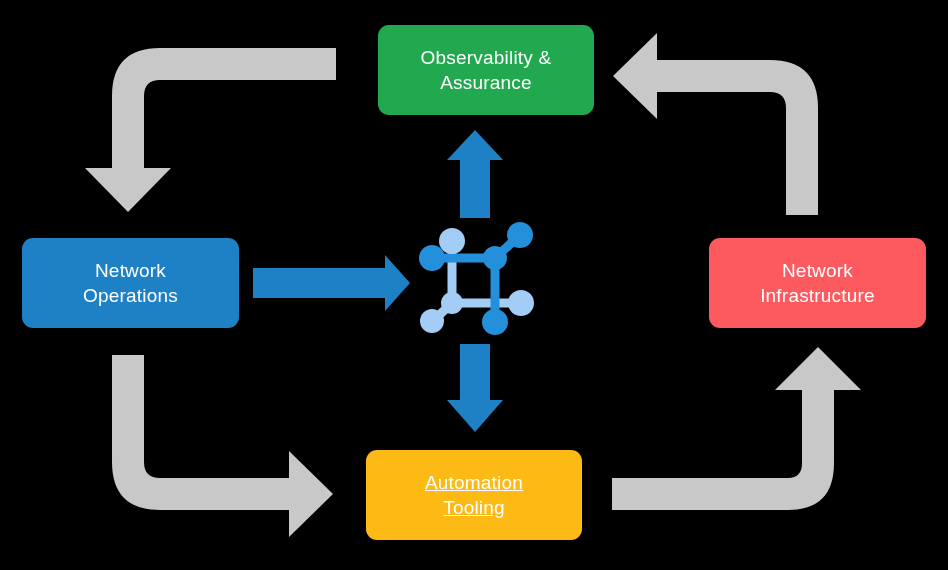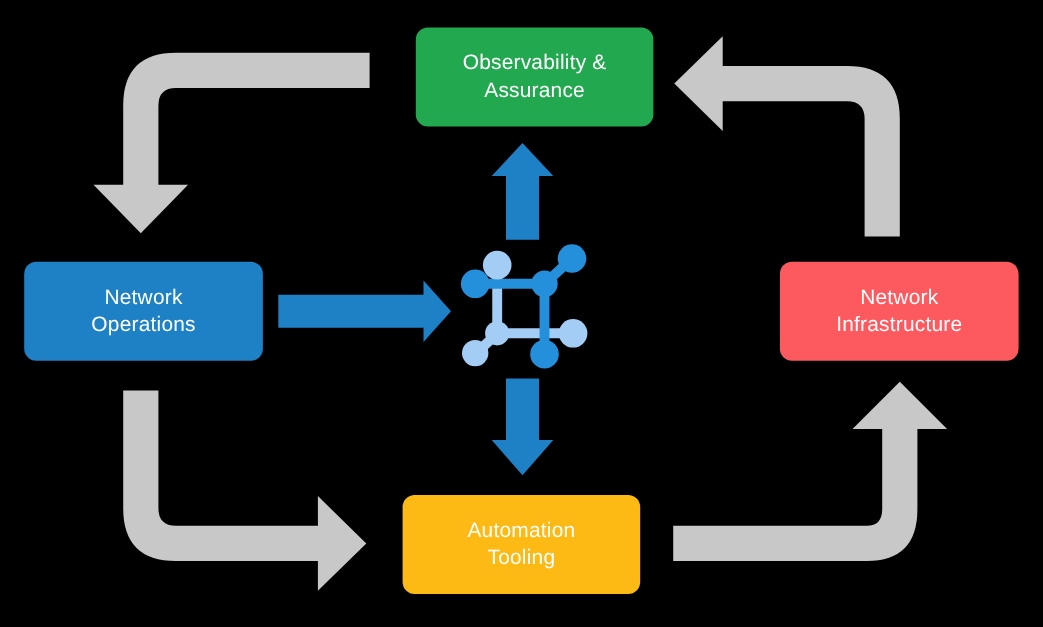--- a/index.html
+++ b/index.html
@@ -53,20 +53,21 @@
     width: 217px;
     height: 90px;
     background: #FD5A5F;
   }
   #box-automation-tooling {
     left: 366px;
     top: 450px;
     width: 216px;
     height: 90px;
     background: #FDBA14;
+    text-decoration: underline;
   }
   .flow-svg {
     position: absolute;
     left: 0;
     top: 0;
     width: 948px;
     height: 570px;
     pointer-events: none;
   }
   .hub-icon-wrap {

